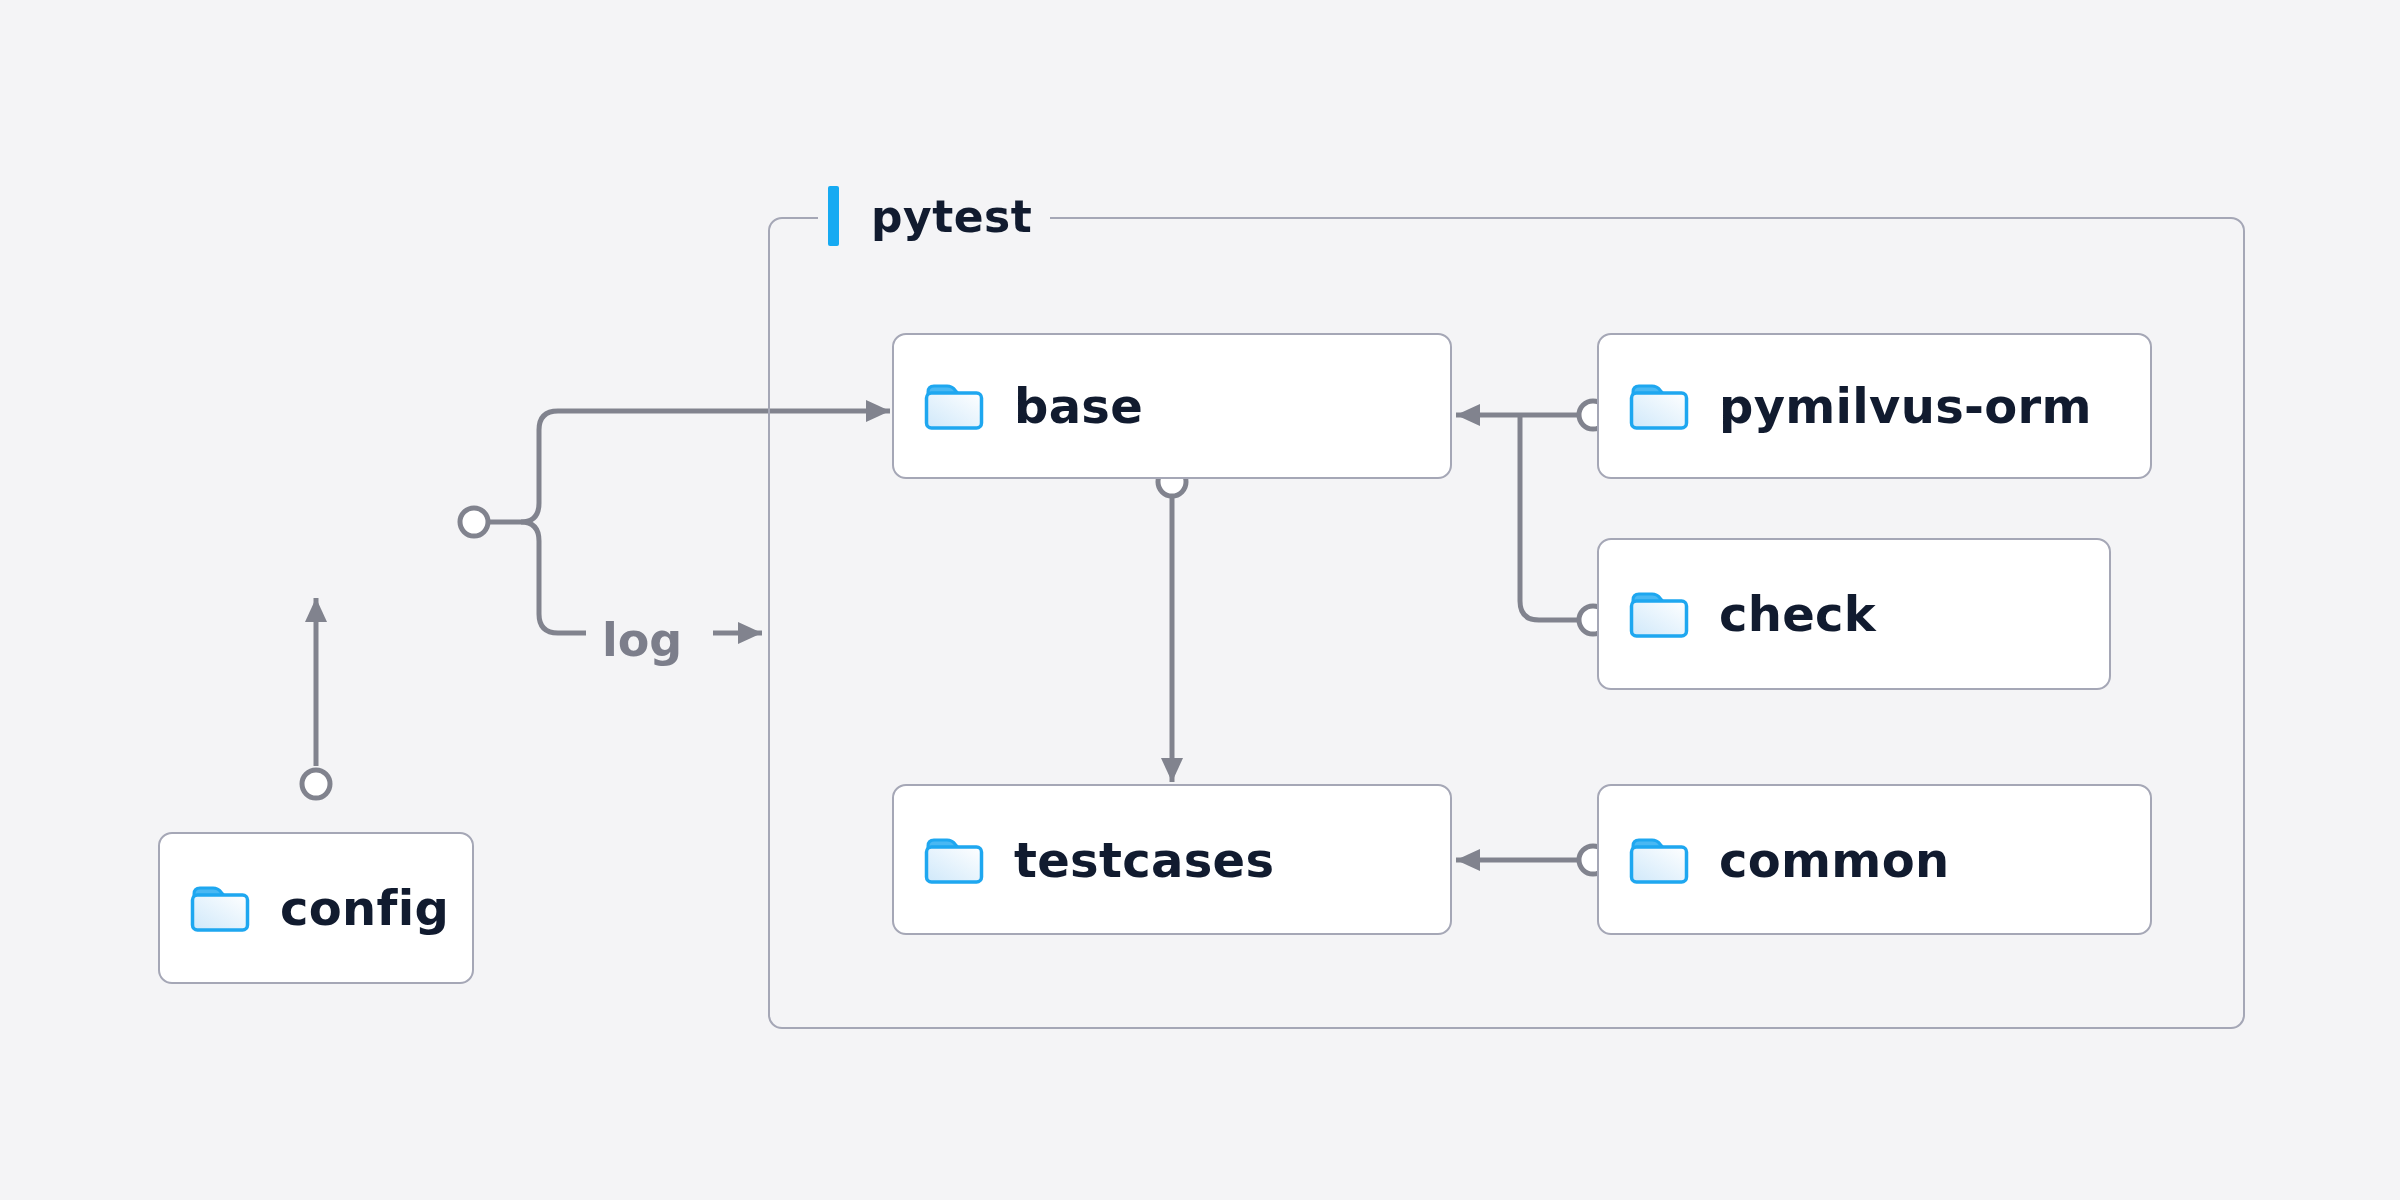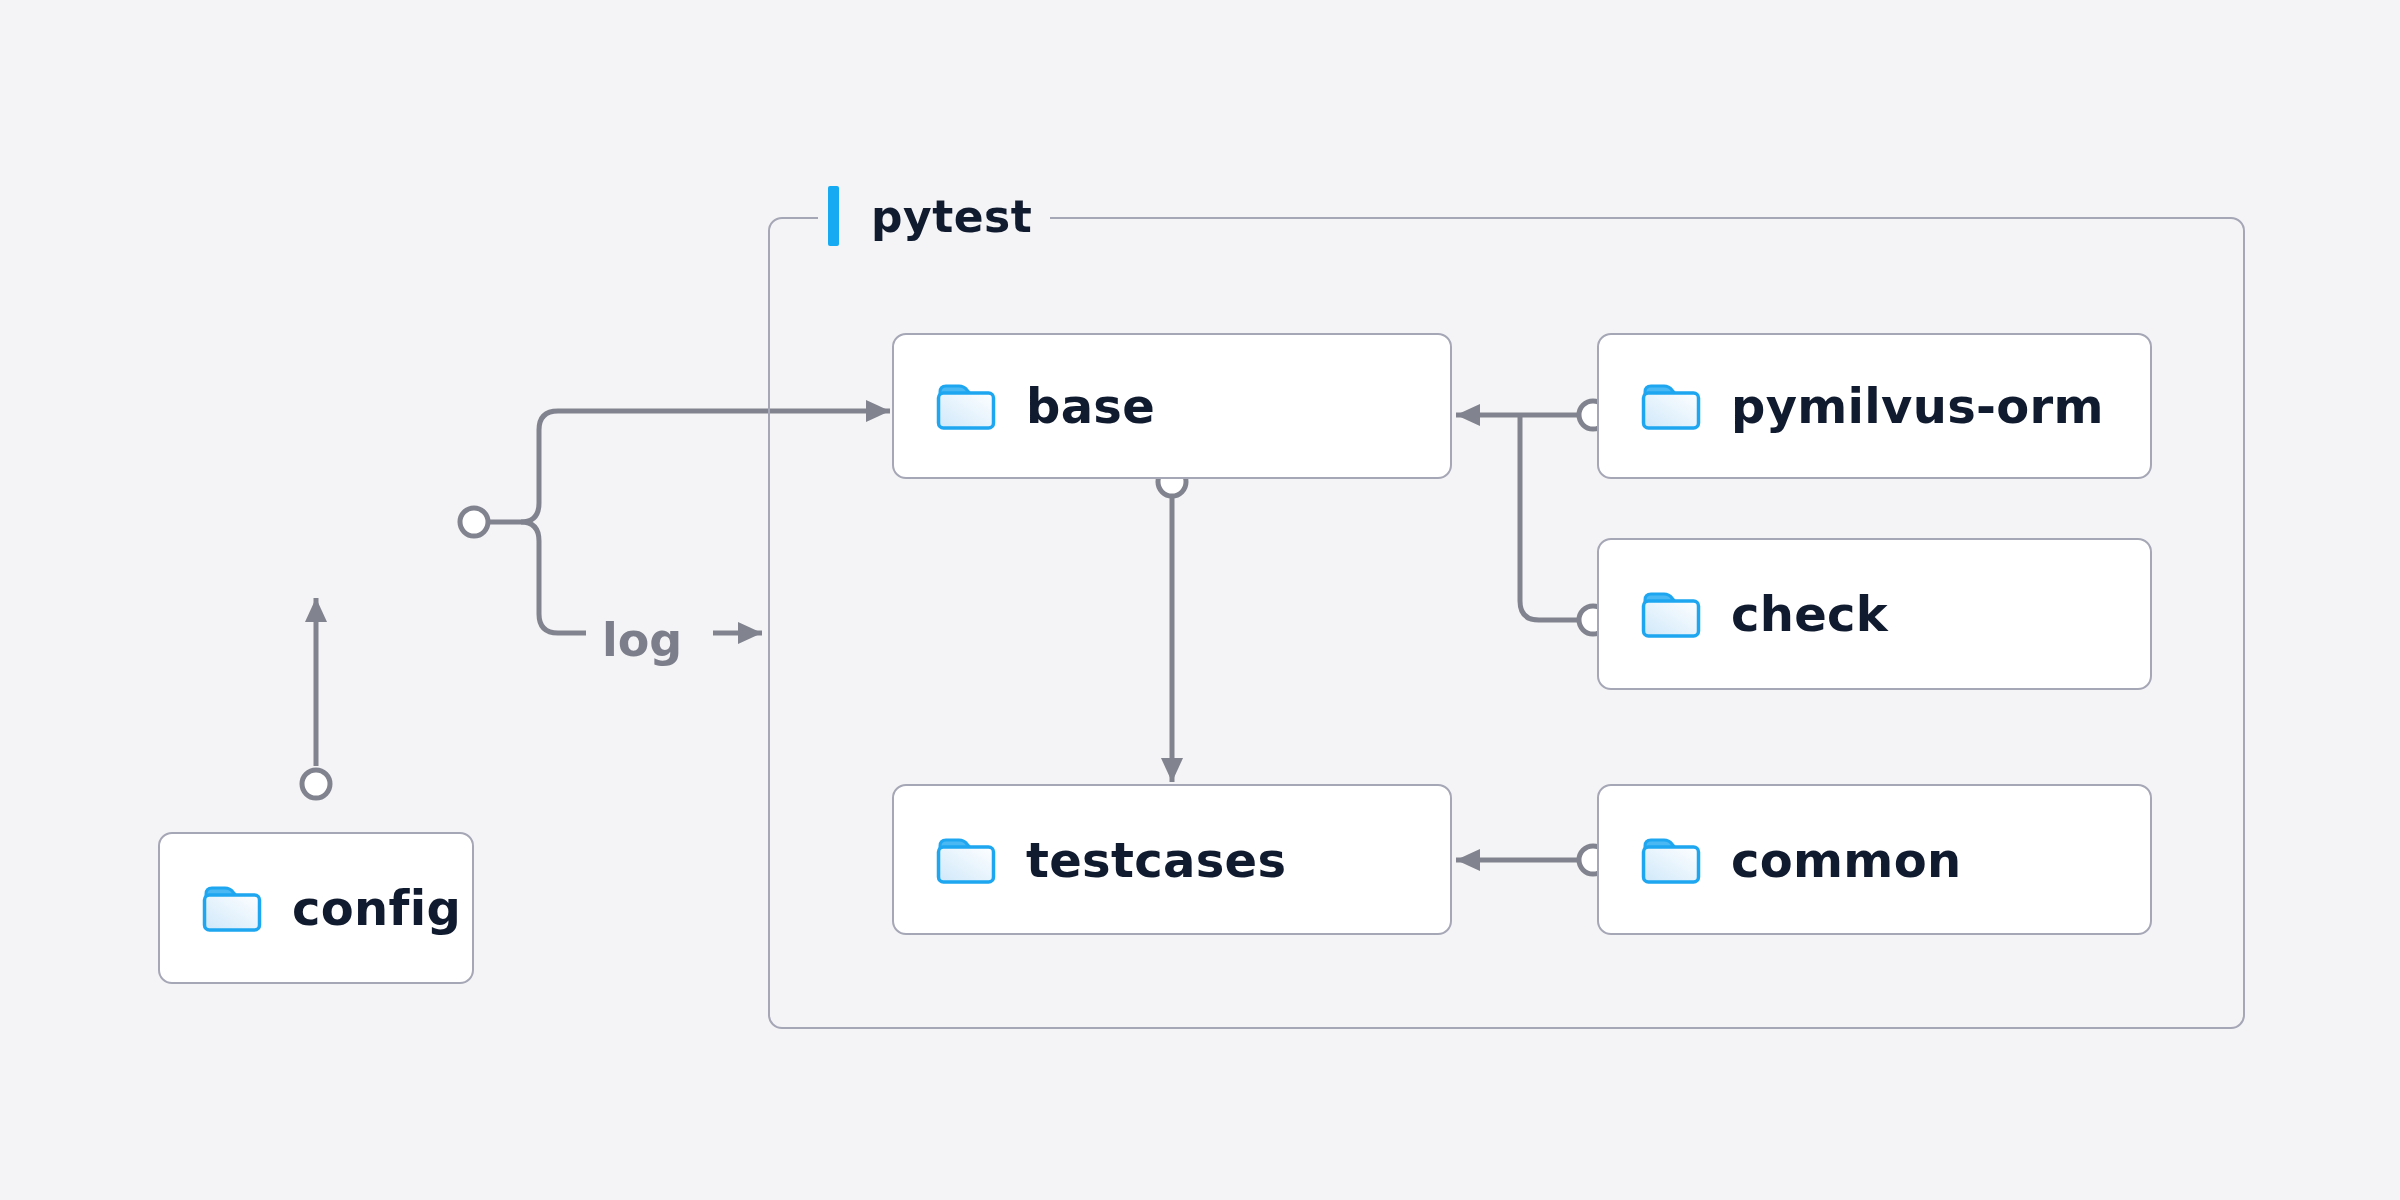--- a/index.html
+++ b/index.html
@@ -26,21 +26,21 @@
     background:var(--bg);padding:0 18px 0 10px;height:62px;
   }
   .accent-bar{width:11px;height:60px;border-radius:2px;background:var(--accent)}
   .group-title{
     font-size:44px;font-weight:700;color:var(--text);letter-spacing:.5px;
     line-height:62px;white-space:nowrap;
   }
   .node{
     position:absolute;display:flex;align-items:center;gap:28px;
     background:#ffffff;border:2px solid var(--border);border-radius:14px;
-    padding-left:40px;
+    padding-left:28px;
   }
   .node .nlabel{
     font-size:48px;font-weight:700;color:var(--text);
     letter-spacing:.3px;white-space:nowrap;
   }
   .folder{width:64px;height:52px;flex:0 0 auto}
   .log-label{
     position:absolute;left:602px;top:604px;
     font-size:46px;font-weight:600;color:var(--muted);line-height:52px;margin-top:10px;
   }
@@ -122,21 +122,21 @@
     <span class="nlabel">pymilvus-orm</span>
   </div>
 
   <div class="node" style="left:892px;top:784px;width:560px;height:151px">
     <svg class="folder" viewBox="0 0 64 52">
         <use href="#folder-sym"></use>
       </svg>
     <span class="nlabel">testcases</span>
   </div>
 
-  <div class="node" style="left:1597px;top:538px;width:555px;height:152px">
+  <div class="node" style="left:1597px;top:538px;width:514px;height:152px">
     <svg class="folder" viewBox="0 0 64 52">
         <use href="#folder-sym"></use>
       </svg>
     <span class="nlabel">check</span>
   </div>
 
   <div class="node" style="left:1597px;top:784px;width:555px;height:151px">
     <svg class="folder" viewBox="0 0 64 52">
         <use href="#folder-sym"></use>
       </svg>

